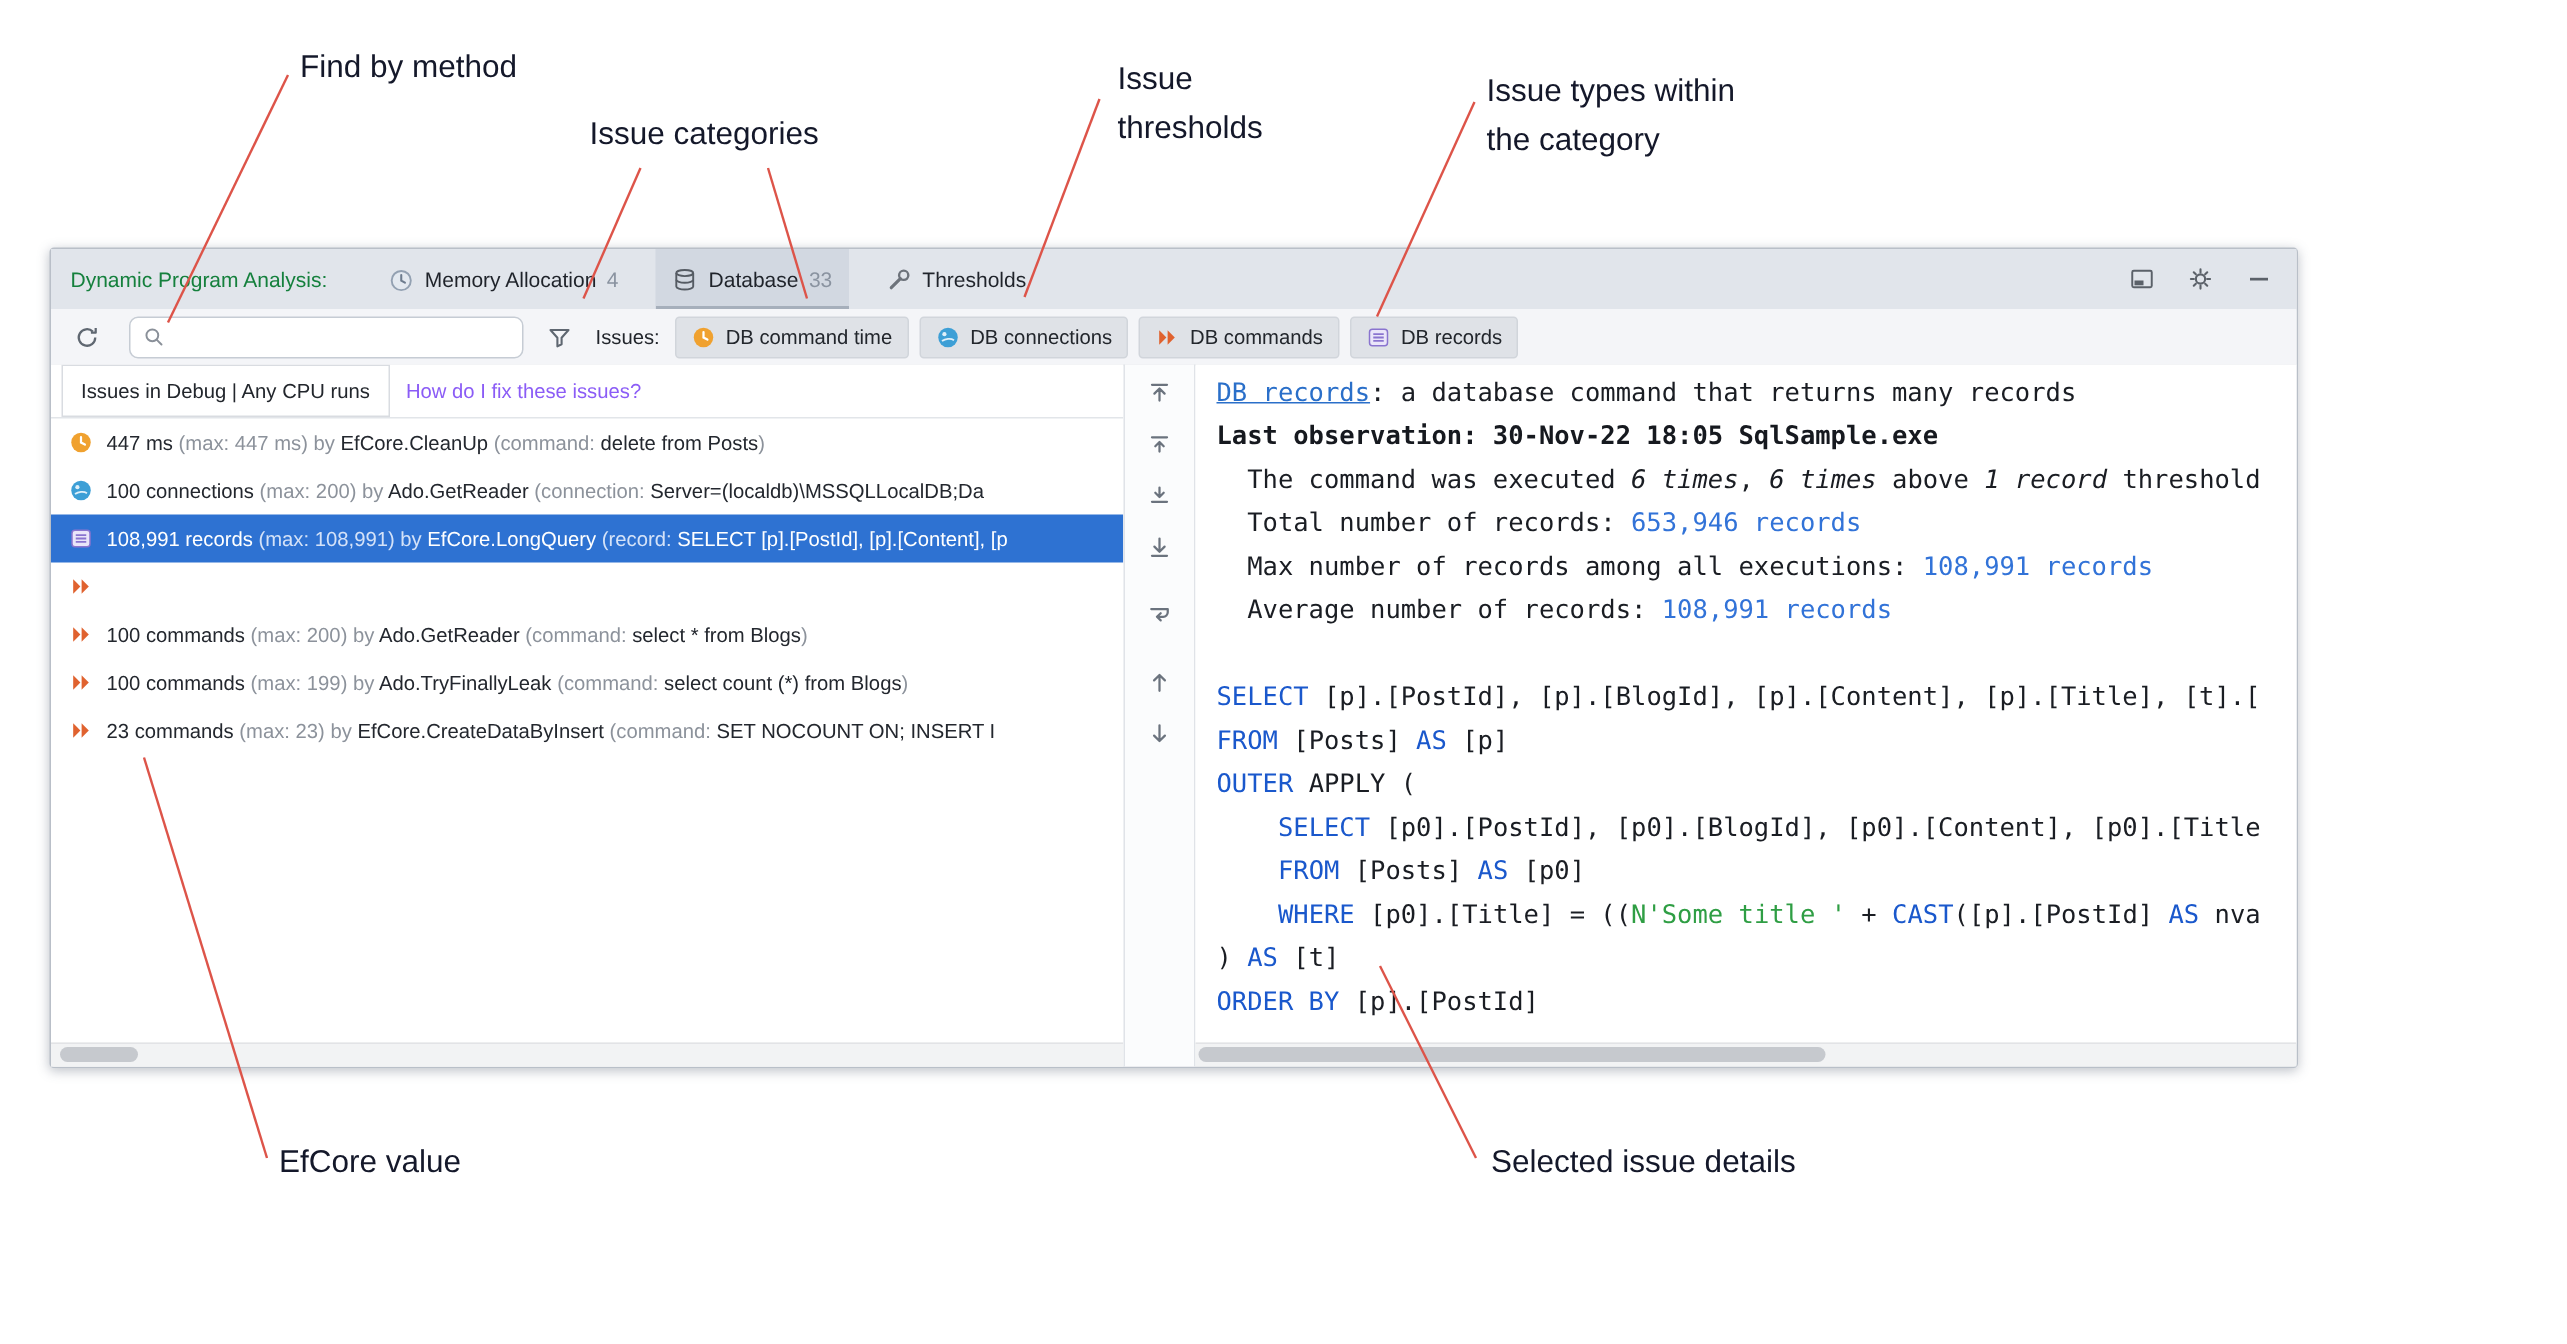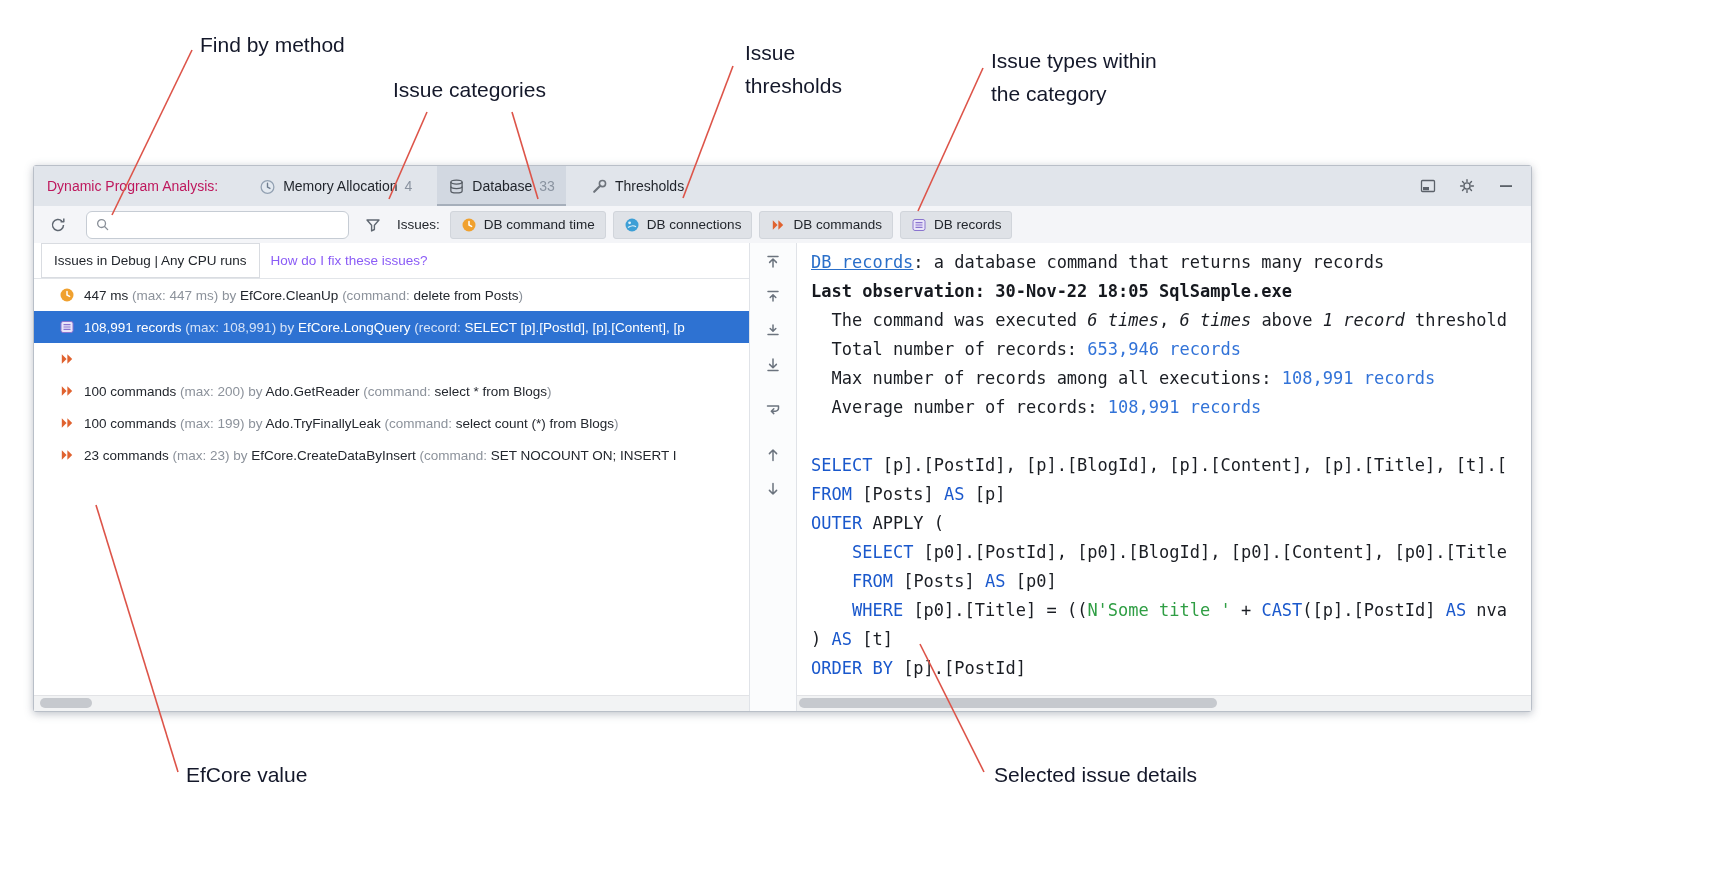--- a/index.html
+++ b/index.html
@@ -5,21 +5,21 @@
   html,body{margin:0;padding:0;width:1711px;height:896px;background:#ffffff;overflow:hidden;
     font-family:"Liberation Sans",sans-serif;position:relative;}
   
   .annotation{position:absolute;font-size:21px;line-height:33px;color:#14182a;white-space:nowrap;z-index:3;}
   #callouts{position:absolute;left:0;top:0;width:1711px;height:896px;z-index:2;pointer-events:none;}
   
   .window{position:absolute;left:33px;top:165px;width:1497px;height:545px;background:#fff;
     border:1px solid #b9bfc8;border-radius:3px;box-shadow:0 2px 8px rgba(110,120,135,.45);z-index:1;}
   .titlebar{position:absolute;left:0;top:0;right:0;height:40px;background:#e1e5eb;border-bottom:1px solid #ccd1d9;
     display:flex;align-items:center;}
-  .app-title{margin-left:13px;font-size:14px;color:#be185d;}
+  .app-title{margin-left:13px;font-size:14px;color:#15803d;}
   .tabs{display:flex;margin-left:30px;height:40px;}
   .tab{display:flex;align-items:center;gap:7px;font-size:14px;color:#1f232a;padding:0 11px;height:40px;cursor:default;}
   .tab .count{color:#8a93a0;}
   .tab.selected{background:#d2d8e1;box-shadow:inset 0 -2px 0 #a6afbb;}
   .tab + .tab{margin-left:14px;}
   .titlebar-actions{margin-left:auto;display:flex;gap:15px;margin-right:13px;align-items:center;}
   .icon-btn{width:24px;height:24px;display:flex;align-items:center;justify-content:center;border-radius:4px;}
   .toolbar{position:absolute;left:0;top:40px;right:0;height:37px;background:#f4f5f8;border-bottom:1px solid #d9dce1;
     display:flex;align-items:center;}
   .search{margin-left:16px;width:253px;height:26px;background:#fff;border:1px solid #c6ccd4;border-radius:6px;
@@ -29,21 +29,21 @@
   .chips{display:flex;gap:7px;margin-left:10px;}
   .chip{display:flex;align-items:center;gap:7px;height:26px;padding:0 10px;background:#dfe2e7;
     border:1px solid #d1d5db;border-radius:3px;font-size:13.5px;color:#22262c;white-space:nowrap;}
   
   .left-panel{position:absolute;left:0;top:77px;width:715px;bottom:0;background:#fff;overflow:hidden;}
   .runs-row{height:35px;border-bottom:1px solid #e2e5e9;display:flex;align-items:center;}
   .runs-tab{margin-left:7px;height:33px;display:flex;align-items:center;padding:0 12px;font-size:13.5px;color:#22262c;
     background:#fff;border:1px solid #d9dce1;}
   .help-link{margin-left:11px;color:#8b5cf6;font-size:13.5px;text-decoration:none;cursor:pointer;}
   .issues-list{position:absolute;left:0;top:36px;right:0;}
-  .issue-row{height:32px;display:flex;align-items:center;gap:9px;padding-left:25px;font-size:13.5px;
+  .issue-row{height:32px;display:flex;align-items:center;gap:9px;padding-left:12px;font-size:13.5px;
     white-space:nowrap;overflow:hidden;}
   .issue-row svg{flex:0 0 auto;}
   .row-text{overflow:hidden;white-space:nowrap;}
   .seg-val{color:#23272e;}
   .seg-dim{color:#8c929b;}
   .issue-row.selected{background:#2e72d2;}
   .issue-row.selected .seg-val{color:#ffffff;}
   .issue-row.selected .seg-dim{color:#d4e2f8;}
   .h-scroll{position:absolute;left:0;right:0;bottom:0;height:15px;background:#f2f3f4;border-top:1px solid #e2e3e6;}
   .h-scroll .thumb{position:absolute;top:2px;height:10px;border-radius:5px;background:#c6c9ce;}
@@ -206,20 +206,28 @@
       <a class="help-link">How do I fix these issues?</a>
     </div>
     <div class="issues-list">
         <div class="issue-row">
           <svg viewBox="0 0 16 16" width="16" height="16">
             <circle cx="8" cy="8" r="6.5" fill="#f0a12f"></circle>
             <path d="M8 4.4V8l2.6 1.4" stroke="#fff" stroke-width="1.5" fill="none" stroke-linecap="round"></path>
           </svg>
           <span class="row-text"><span class="seg-val">447 ms </span><span class="seg-dim">(max: 447 ms) by </span><span class="seg-val">EfCore.CleanUp </span><span class="seg-dim">(command: </span><span class="seg-val">delete from Posts</span><span class="seg-dim">)</span></span>
         </div>
+        <div class="issue-row">
+          <svg viewBox="0 0 16 16" width="16" height="16">
+            <circle cx="8" cy="8" r="6.5" fill="#3d9fd6"></circle>
+            <circle cx="5.6" cy="5.8" r="1.4" fill="#dff0fa"></circle>
+            <path d="M4 10.4c2.2-1.6 5.8-2 8-.6" stroke="#dff0fa" stroke-width="1.2" fill="none"></path>
+          </svg>
+          <span class="row-text"><span class="seg-val">100 connections </span><span class="seg-dim">(max: 200) by </span><span class="seg-val">Ado.GetReader </span><span class="seg-dim">(connection: </span><span class="seg-val">Server=(localdb)\MSSQLLocalDB;Da</span></span>
+        </div>
         <div class="issue-row selected">
           <svg viewBox="0 0 16 16" width="16" height="16">
             <rect x="2" y="2.5" width="12" height="11" rx="2" fill="#eae5f9" stroke="#8a74cf"></rect>
             <path d="M4.5 5.7h7M4.5 8h7M4.5 10.3h7" stroke="#8a74cf" stroke-width="1.2"></path>
           </svg>
           <span class="row-text"><span class="seg-val">108,991 records </span><span class="seg-dim">(max: 108,991) by </span><span class="seg-val">EfCore.LongQuery </span><span class="seg-dim">(record: </span><span class="seg-val">SELECT [p].[PostId], [p].[Content], [p</span></span>
         </div>
         <div class="issue-row">
           <svg viewBox="0 0 16 16" width="16" height="16">
             <path d="M2.8 3.2 7.6 8l-4.8 4.8z" fill="#e0622f"></path>

